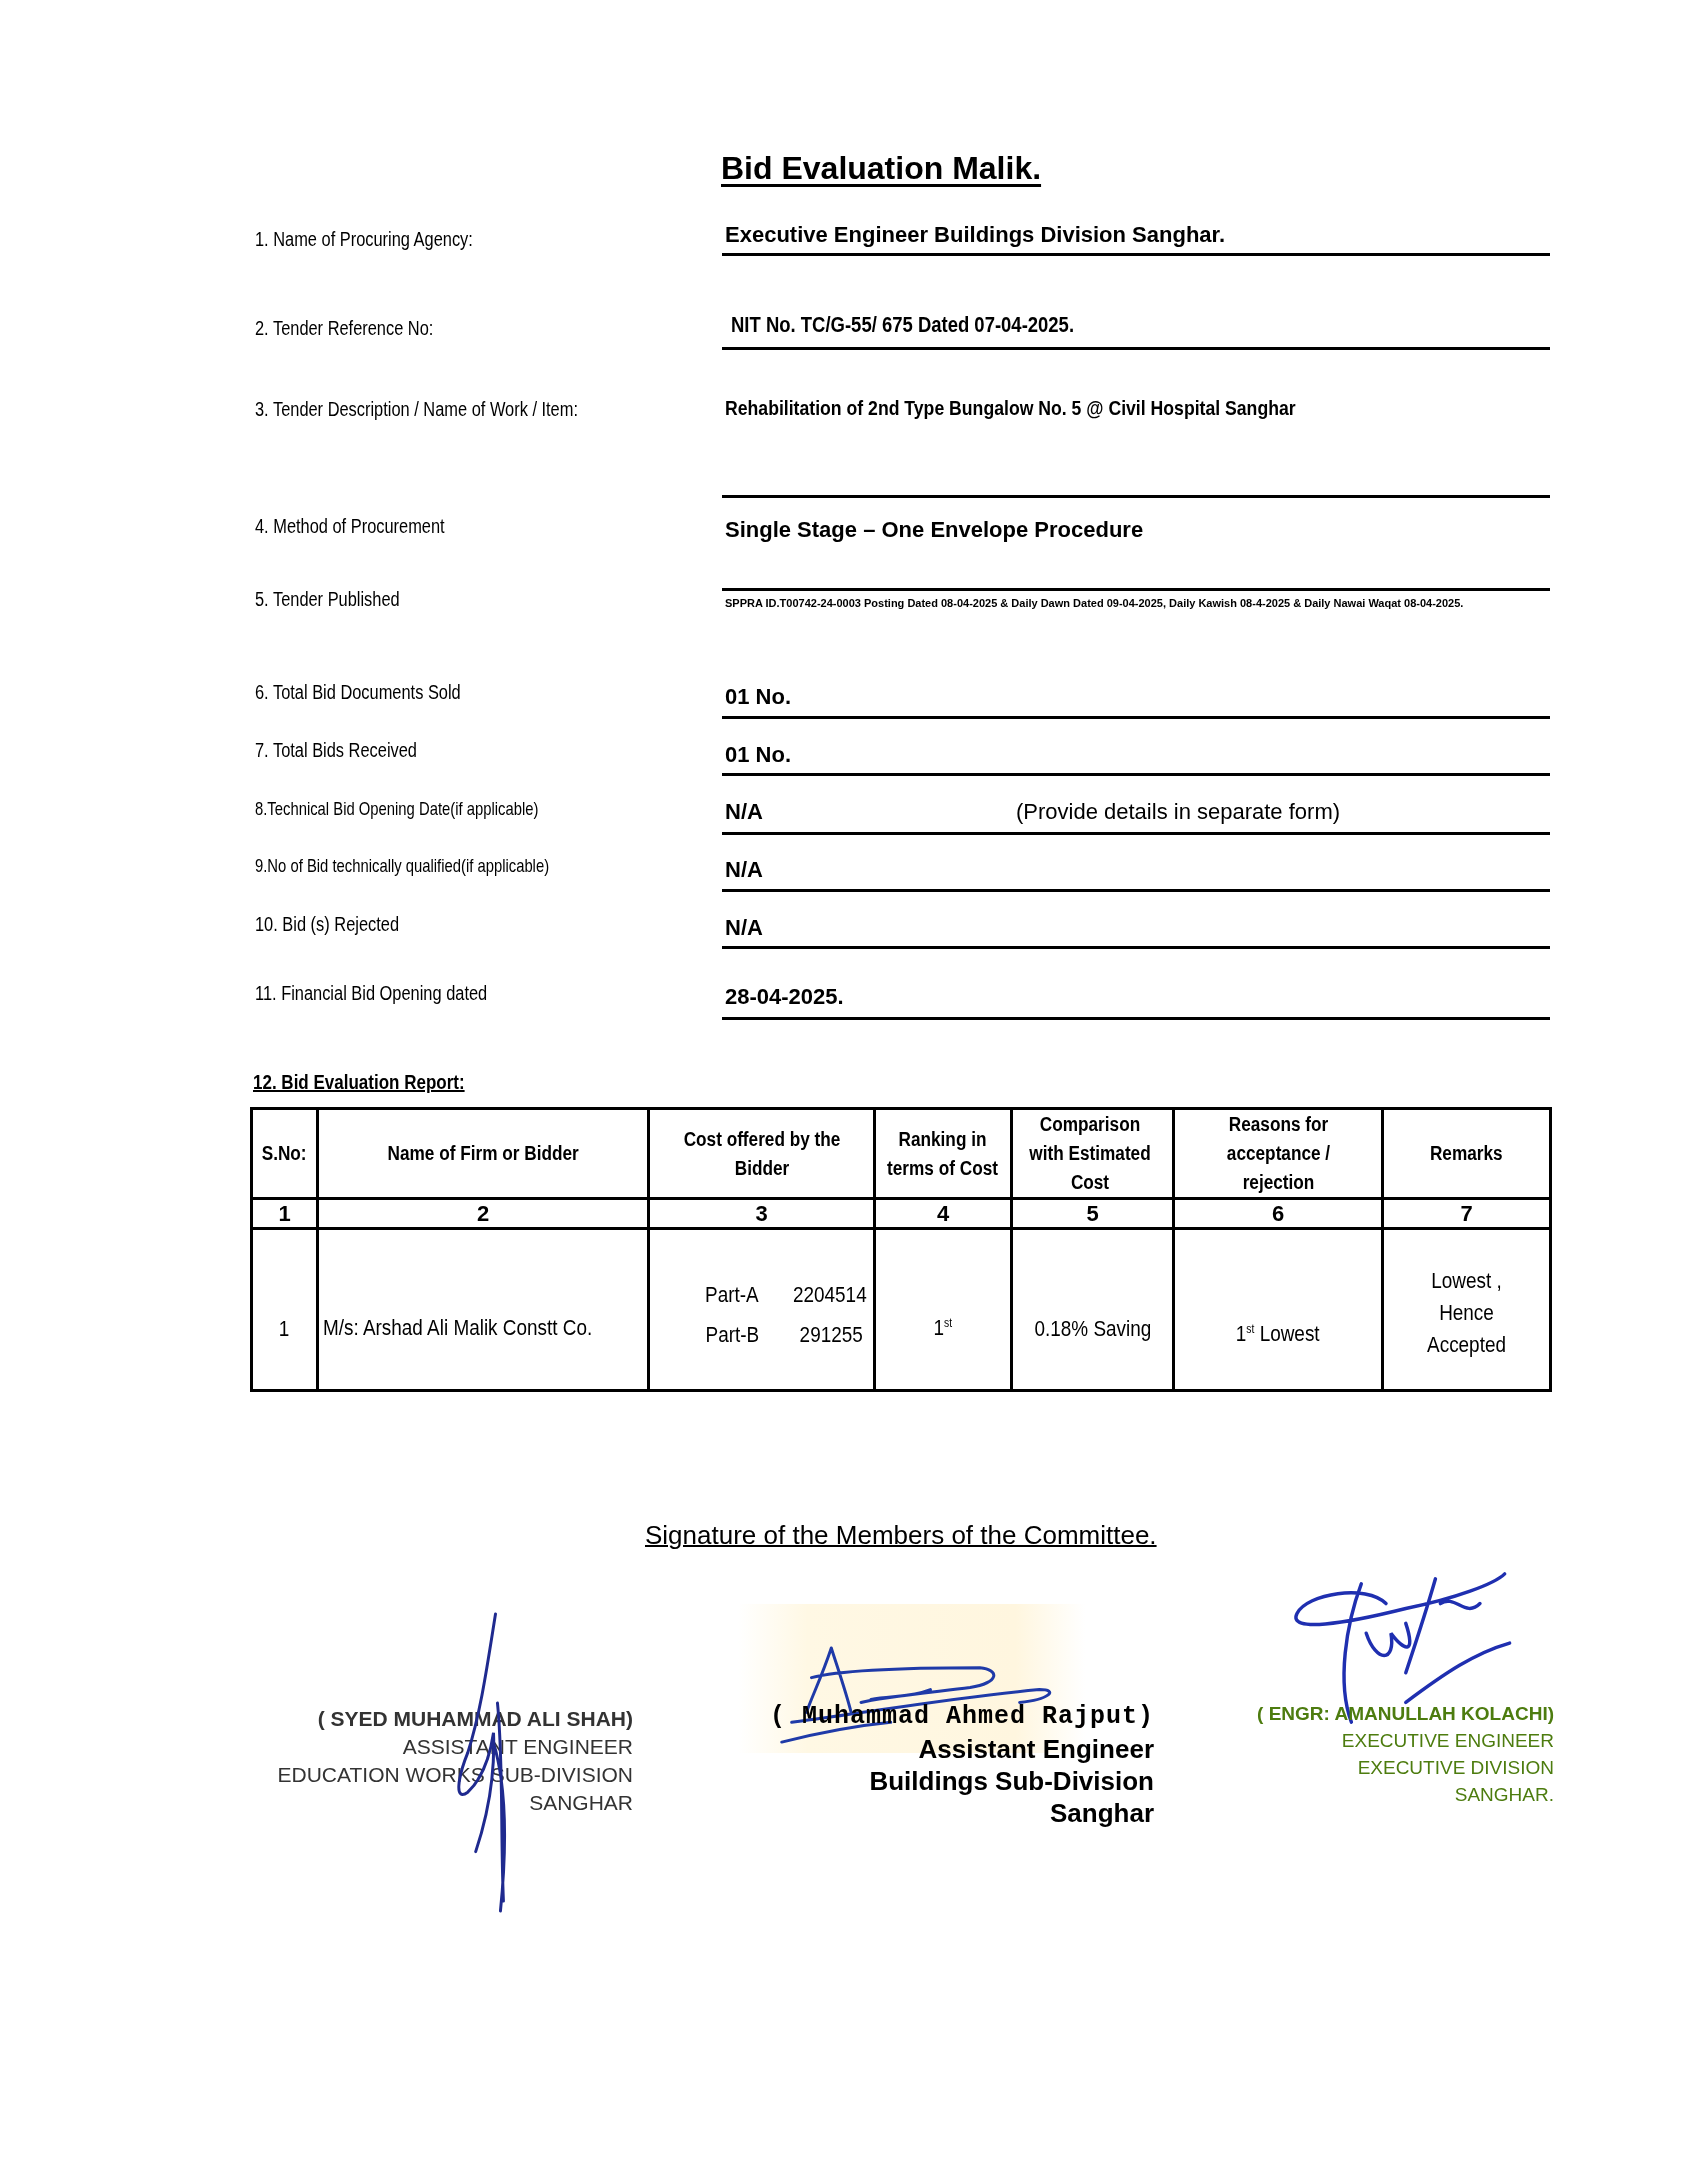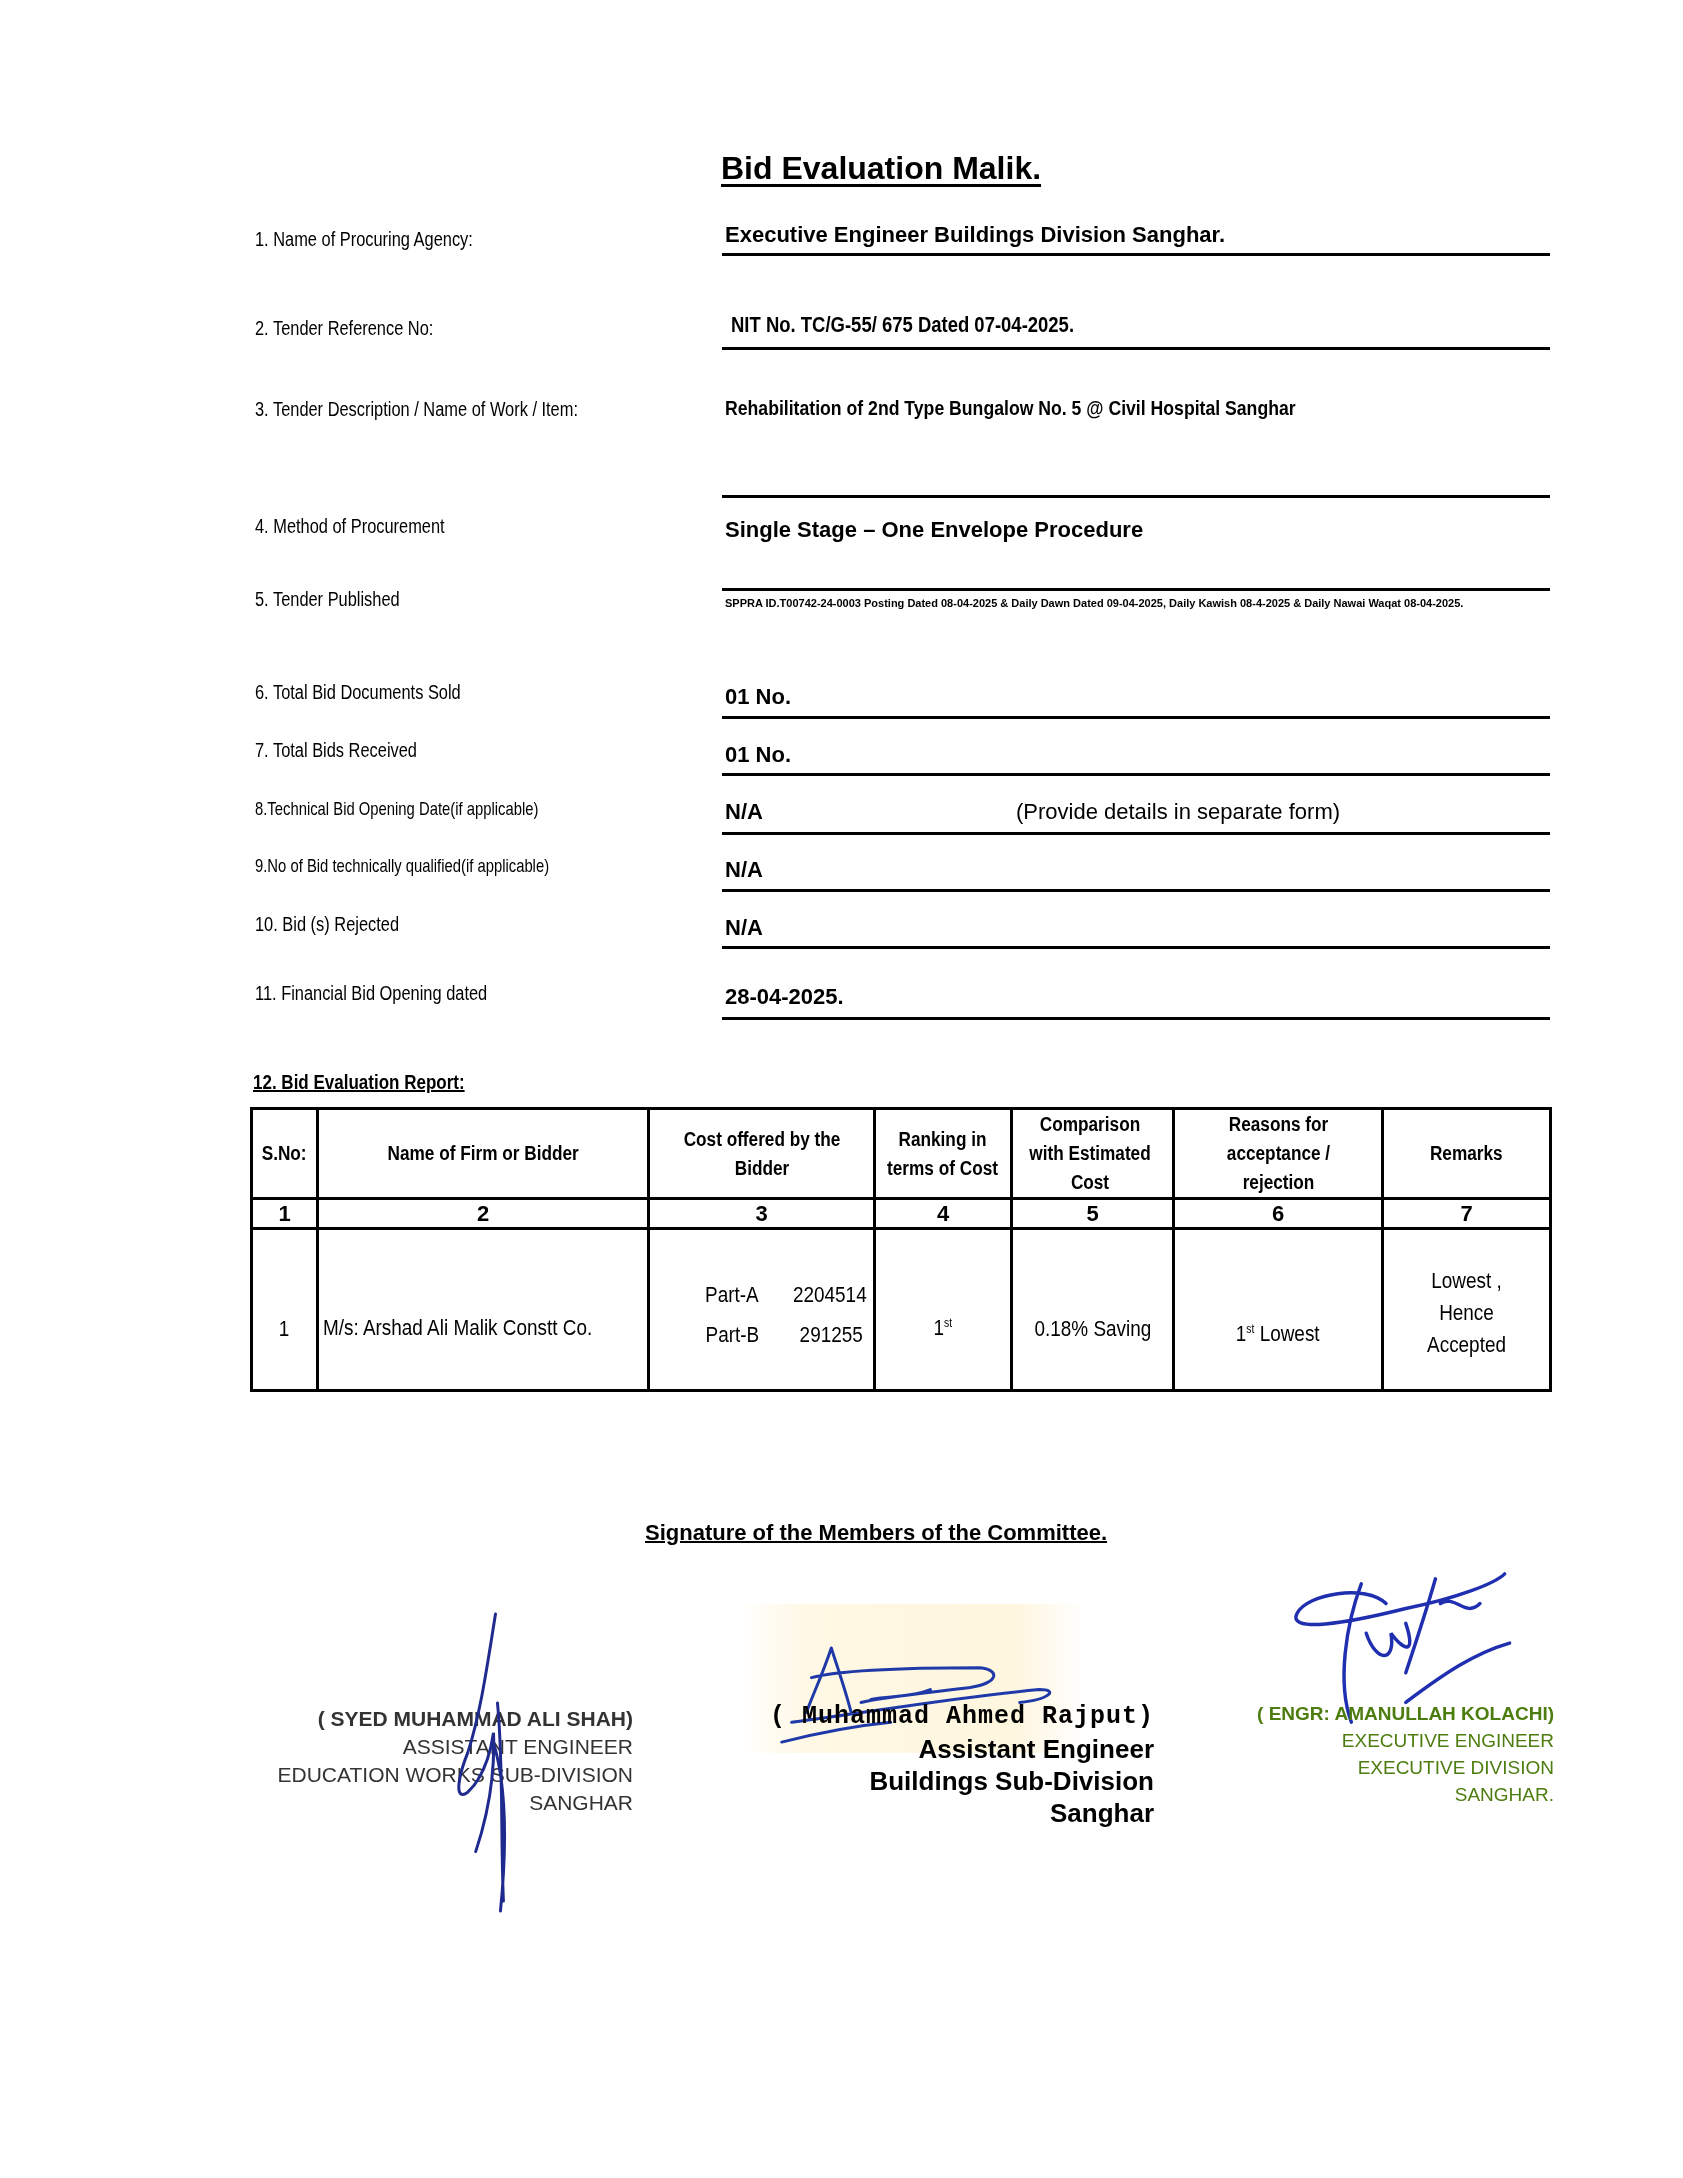--- a/index.html
+++ b/index.html
@@ -28,21 +28,21 @@
   .total-row { height:40px; }
   .total-row td { font-weight:bold; font-size:22px; }
   .sq { display:inline-block; transform:scaleX(0.86); }
   .left { text-align:left !important; padding-left:4px !important; }
   .parts { text-align:left; padding-left:8px; line-height:40px; padding-top:10px !important; }
   .parts .p { display:flex;margin-left:40px; }
   .parts .pl { width:104px; }
   .parts .pv { width:89px; text-align:center; }
   sup { font-size:12px; }
 
-  .sig-head { left:645px; top:1520px; font-size:22px; font-weight:bold; text-decoration:underline; text-decoration-thickness:2px; }
+  .sig-head { left:645px; top:1520px; font-size:26px; font-weight:normal; text-decoration:underline; text-decoration-thickness:2px; }
   .sig { position:absolute; text-align:right;margin-left:15px; }
   .sig .nm { font-weight:bold; }
   .sig1 { left:252px; top:1705px; width:366px; color:#333; font-size:21px; line-height:28px; }
   .sig2 { left:693px; top:1701px; width:446px; font-size:25px; line-height:32px; }
   .sig2 .nm { font-family:"Liberation Mono", monospace; font-size:25px; letter-spacing:1px; }
   .sig3 { left:1183px; top:1700px; width:356px; color:#4d7c0f; font-size:19px; line-height:27px; }
   .yellowbg { position:absolute; left:738px; top:1604px; width:347px; height:149px;
               background:linear-gradient(90deg, rgba(255,250,225,0) 0%, #fff8e4 20%, #fff6df 80%, rgba(255,250,225,0) 100%); }
   svg.ink { position:absolute; overflow:visible; }
 </style>

